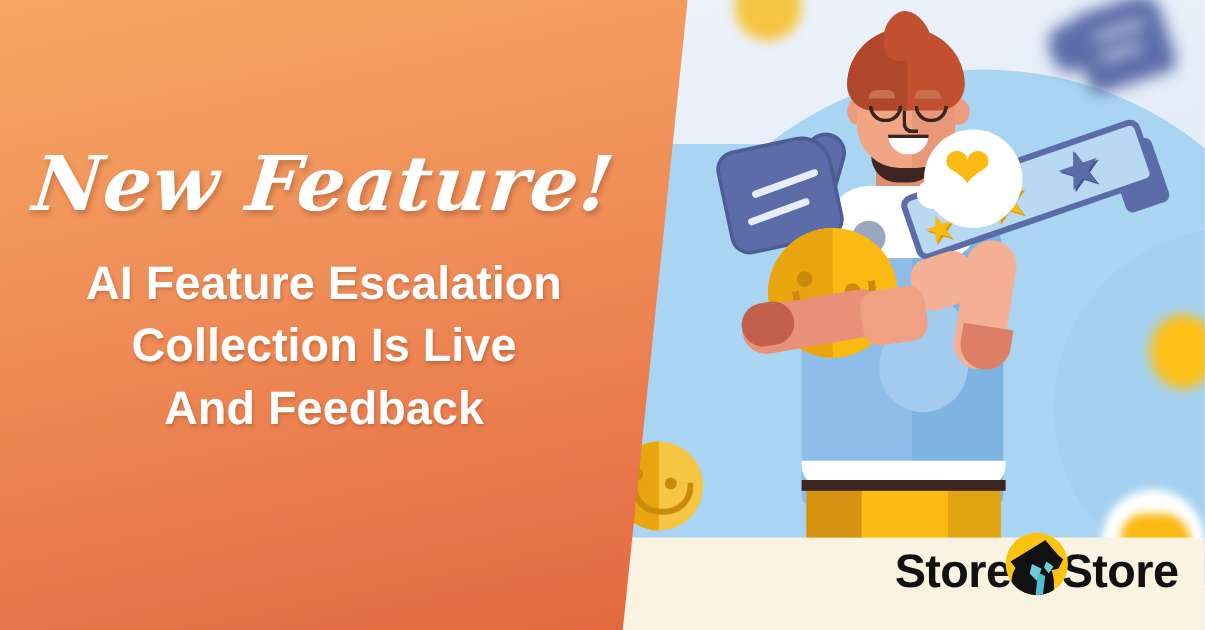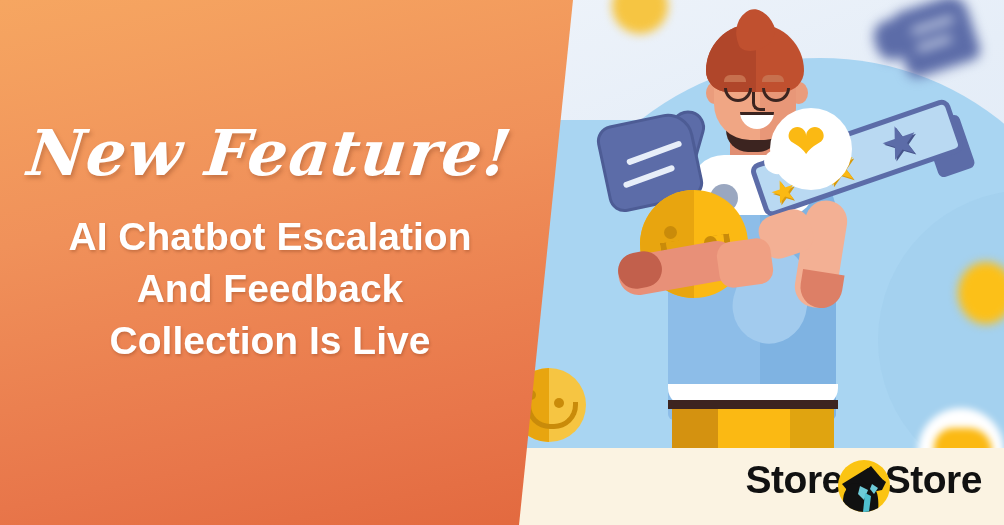--- a/index.html
+++ b/index.html
@@ -403,24 +403,24 @@
     color: #ffffff;
     text-align: center;
     text-shadow: 1px 2px 3px rgba(120,55,25,.32);
   }
   .headline .ln { display: block; white-space: nowrap; }
 
   
   .logo {
     position: absolute;
     right: 22px;
-    bottom: 13px;
+    bottom: 29px;
     z-index: 7;
     display: flex;
-    align-items: flex-start;
+    align-items: flex-end;
     height: 52px;
   }
   .logo-word {
     font-family: "Liberation Sans", sans-serif;
     font-weight: bold;
     font-size: 39px;
     line-height: 1;
     color: #111111;
     letter-spacing: -0.5px;
   }
@@ -530,23 +530,23 @@
     <div class="char hand-l"></div>
   </div>
 
   <div class="cream-band"></div>
 
   <div class="orange-panel"></div>
 
   <div class="text-col">
     <div class="kicker">New Feature!</div>
     <h1 class="headline">
-      <span class="ln">AI Chatbot Escalation</span>
+      <span class="ln">AI Feature Escalation</span>
+      <span class="ln">Collection Is Live</span>
       <span class="ln">And Feedback</span>
-      <span class="ln">Collection Is Live</span>
     </h1>
   </div>
 
   <div class="logo">
     <span class="logo-word">Store</span>
     <span class="logo-mark">
       <span class="disc"></span>
       <svg width="52" height="52" viewBox="0 0 52 52" style="position:absolute;left:0;top:0;">
         <defs>
           <clipPath id="discClip">

